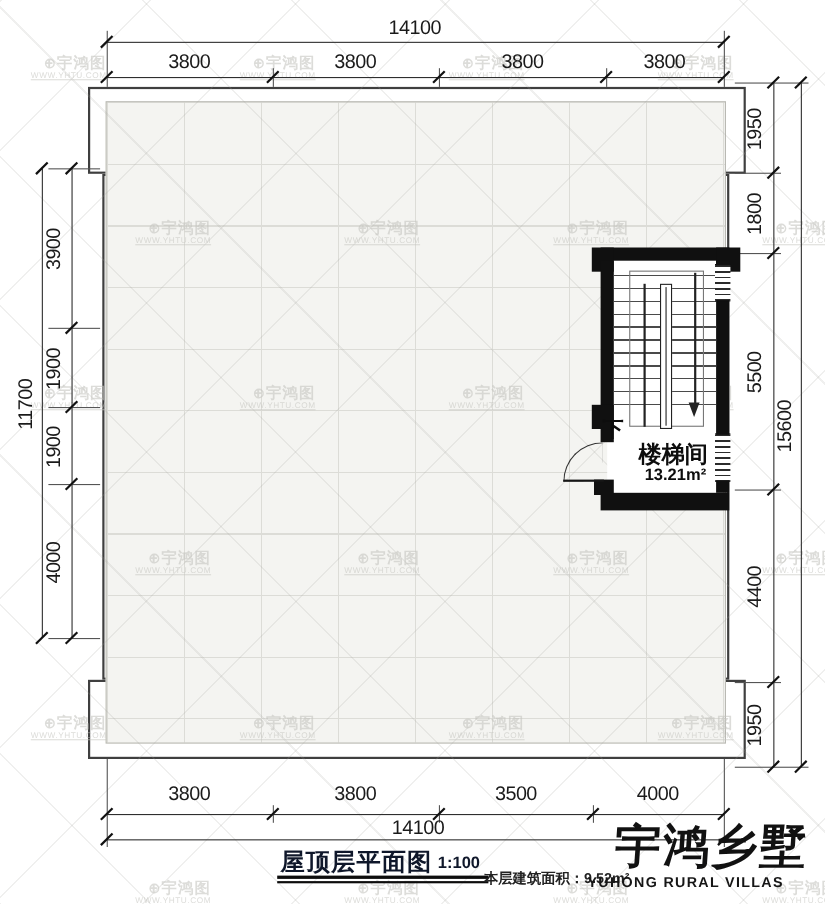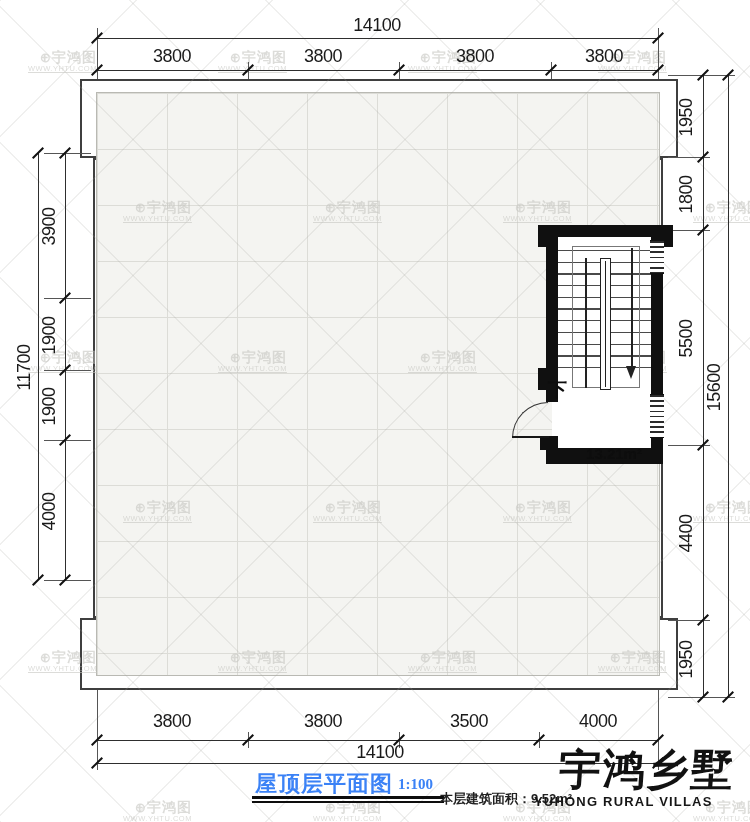--- a/index.html
+++ b/index.html
@@ -41,21 +41,21 @@
         background:#fff;box-sizing:border-box;z-index:9;}
   .rail i{position:absolute;left:3.5px;top:2px;bottom:2px;width:1.2px;background:#222;display:block;}
   .guide{position:absolute;background:#222;z-index:9;}
   .arrowhead{position:absolute;left:626px;top:366px;width:0;height:0;z-index:9;
              border-left:5px solid transparent;border-right:5px solid transparent;border-top:13px solid #222;}
   .door-arc{position:absolute;left:512px;top:402px;width:36px;height:36px;z-index:9;
             border-top:1.6px solid #333;border-left:1.6px solid #333;border-top-left-radius:100%;box-sizing:border-box;}
   .door-leaf{position:absolute;left:512px;top:436px;width:37px;height:2.4px;background:#161616;z-index:9;}
   .room-label{position:absolute;z-index:10;font-weight:700;color:#0d0d0d;text-align:center;}
   
-  .titlebar{position:absolute;z-index:11;font-weight:700;color:#3b82f6;font-family:Liberation Serif, serif;}
+  .titlebar{position:absolute;z-index:11;font-weight:700;color:#0f172a;}
   .uline{position:absolute;background:#0d0d0d;z-index:11;}
   .logo-icon{position:absolute;left:497px;top:749px;width:60px;height:64px;z-index:13;
              clip-path:polygon(50% 0,100% 27%,100% 100%,0 100%,0 27%);}
   .logo-icon .win2{position:absolute;left:24px;top:9px;width:11px;height:10px;background:#fff;}
   .logo-icon .win2 i{position:absolute;left:4.5px;top:0;width:2px;height:100%;background:inherit;display:block;background:#b02724;}
   .logo-icon .win2 b{position:absolute;top:4px;left:0;width:100%;height:2px;background:#b02724;display:block;}
   .logo-icon .gap{position:absolute;left:0;top:26px;width:100%;height:3px;background:#fff;}
   .logo-icon .yh{position:absolute;left:0;top:27px;width:100%;text-align:center;
                  font-weight:900;font-size:27px;color:#fff;letter-spacing:0;line-height:36px;}
   .logo-cn{position:absolute;left:559px;top:746px;width:190px;font-size:42px;font-weight:900;
@@ -100,21 +100,22 @@
       <i></i>
     </div>
   <div class="guide" style="left:631px;top:248px;width:1.5px;height:120px;"></div>
   <div class="arrowhead"></div>
   <div class="guide" style="left:585px;top:258px;width:1.5px;height:130px;"></div>
   <div class="room-label" style="left:548px;top:377px;font-size:19px;z-index:10;">下</div>
 
   <div class="door-arc"></div>
   <div class="door-leaf"></div>
 
-  <div class="room-label" style="left:560px;top:445px;width:108px;font-size:15px;">13.21m²</div>
+  <div class="room-label" style="left:560px;top:399px;width:104px;font-size:21px;">楼梯间</div>
+  <div class="room-label" style="left:560px;top:423px;width:108px;font-size:15px;">13.21m²</div>
 
   <div class="lineh" style="left:97px;top:38px;width:561px;"></div>
   <div class="lineh" style="left:97px;top:70px;width:561px;"></div>
   <div class="lineh" style="left:97px;top:740px;width:561px;"></div>
   <div class="lineh" style="left:97px;top:763px;width:561px;"></div>
   <div class="linev" style="left:65px;top:153px;height:427px;"></div>
   <div class="linev" style="left:38px;top:153px;height:427px;"></div>
   <div class="linev" style="left:703px;top:75px;height:622px;"></div>
   <div class="linev" style="left:728px;top:75px;height:622px;"></div>
 

